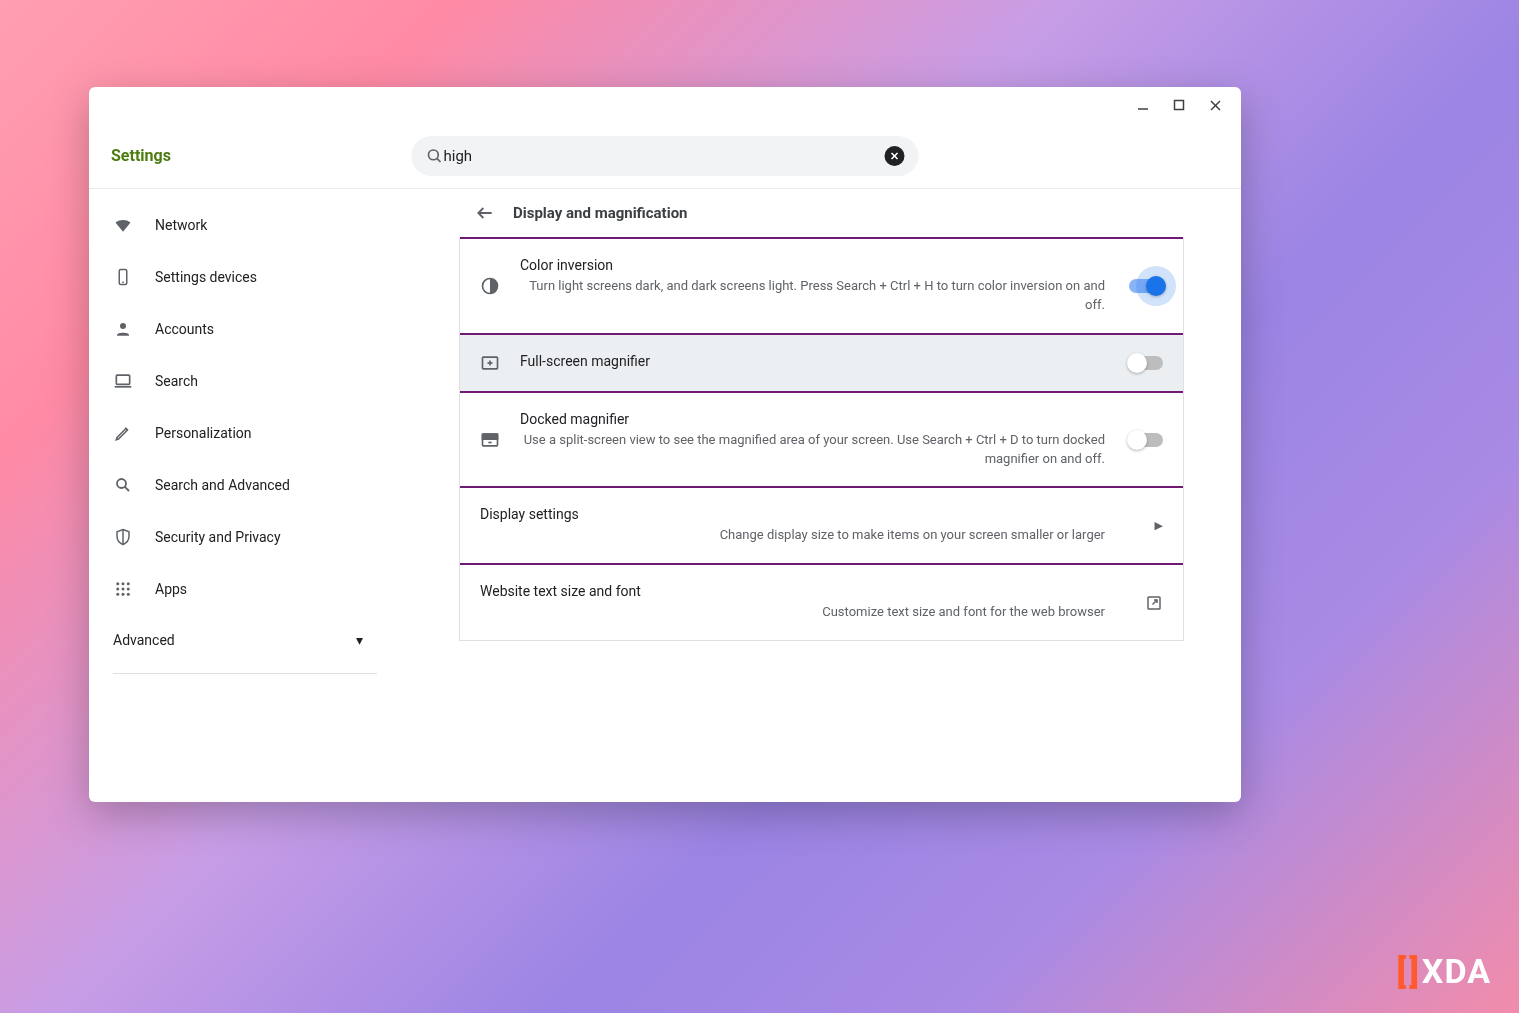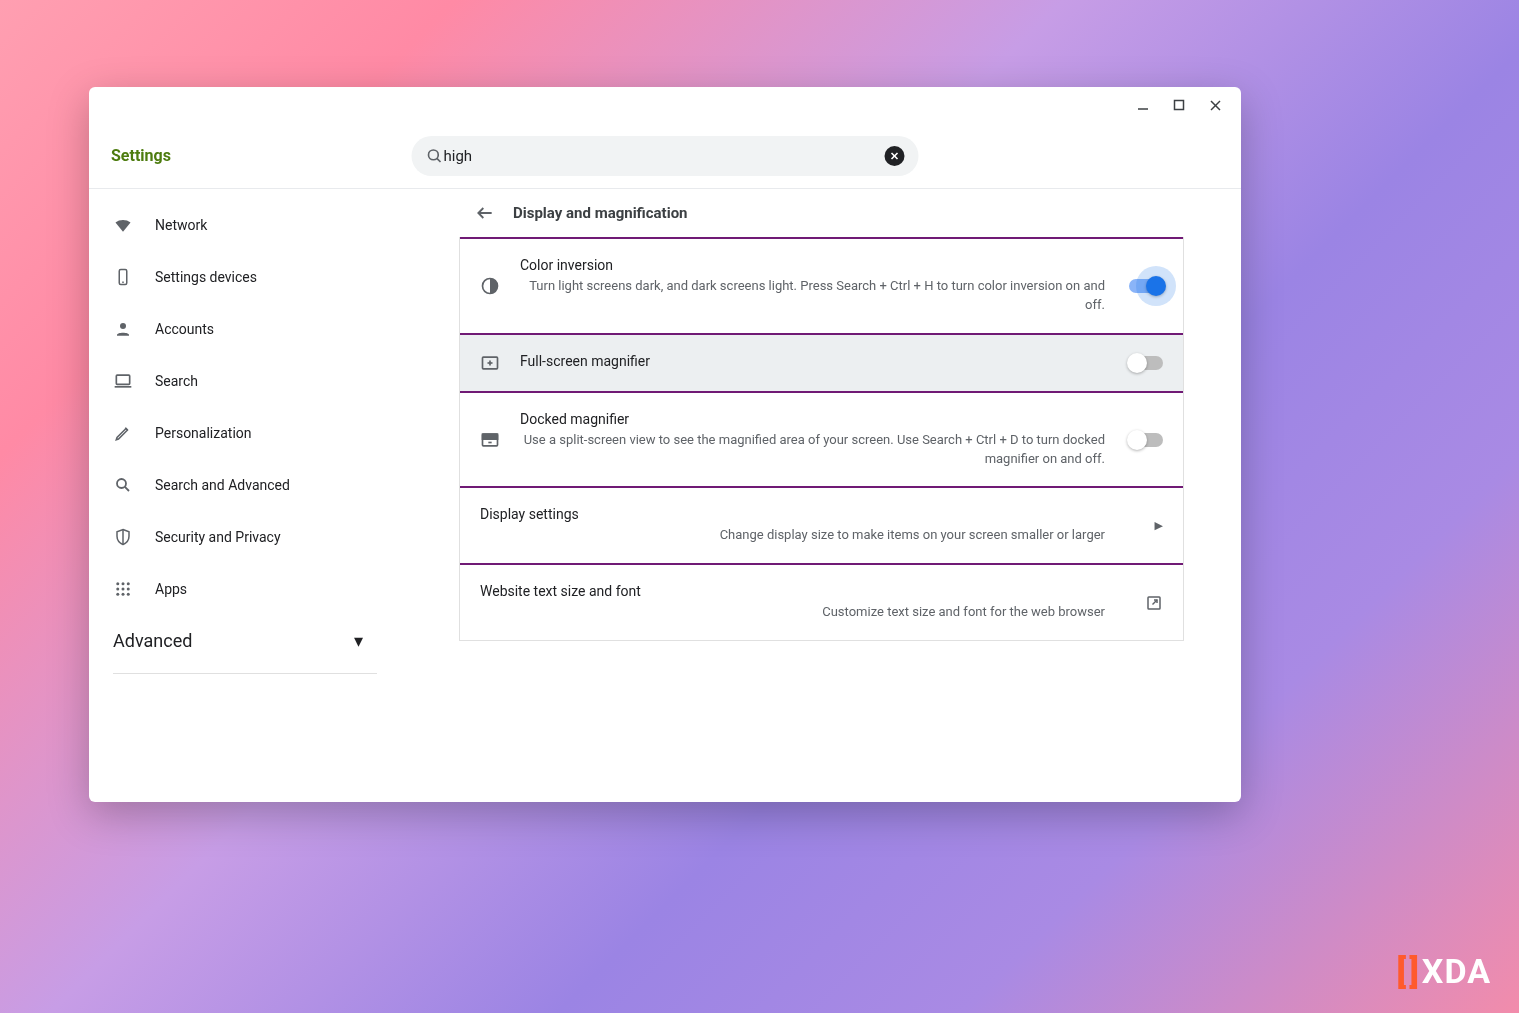--- a/index.html
+++ b/index.html
@@ -19,21 +19,21 @@
 .app-title { font-size:16px; font-weight:700; color:#4d7c0f; }
 .searchbar { position:absolute; left:50%; transform:translateX(-50%); width:507px; height:40px; background:#f1f3f4; border-radius:46px; display:flex; align-items:center; padding:0 14px; }
 .searchbar input { flex:1; border:none; background:transparent; outline:none; font-size:15px; color:#202124; }
 .clear-chip { width:20px;height:20px;background:#202124;border-radius:50%;display:flex;align-items:center;justify-content:center;color:#fff;font-size:12px;cursor:pointer;}
 .body { flex:1; display:flex; min-height:0;}
 .sidebar { width:313px; padding:10px 0; overflow:hidden; border-right:1px solid transparent;}
 .side-item { height:52px; display:flex; align-items:center; padding:0 24px; gap:22px; font-size:14px; color:#202124; cursor:pointer; border-radius:0 26px 26px 0; margin-right:48px;}
 .side-item.active { background:#e8f0fe; color:#1a73e8; }
 .side-item.active .icon { color:#1a73e8;}
 .side-item .icon { width:20px; height:20px; display:flex; align-items:center; justify-content:center; color:#5f6368;}
-.side-adv { height:50px; display:flex; align-items:center; justify-content:space-between; padding:0 38px 0 24px; font-size:18px; color:#202124; cursor:pointer;}
+.side-adv { height:50px; display:flex; align-items:center; justify-content:space-between; padding:0 38px 0 24px; font-size:14px; color:#202124; cursor:pointer;}
 .side-sep { height:1px; background:#e0e0e0; margin:8px 24px;}
 .side-about { height:48px; display:flex; align-items:center; padding:0 24px; font-size:14px; color:#202124; cursor:pointer;}
 .main { flex:1; display:flex; justify-content:center; overflow:auto;}
 .panel { width:725px; }
 .panel-head { height:48px; display:flex; align-items:center; gap:18px; padding:0 16px;}
 .panel-head .back { width:20px;height:20px; cursor:pointer; display:flex; align-items:center; justify-content:center; color:#5f6368;}
 .panel-title { font-size:15px; font-weight:700; color:#3c4043;}
 .card { border:1px solid #e0e0e0; border-top:none; }
 .row { display:flex; align-items:center; padding:18px 20px; gap:18px; border-top:2px solid #701a75;}
 .row.highlight { background:#eceff1; }

